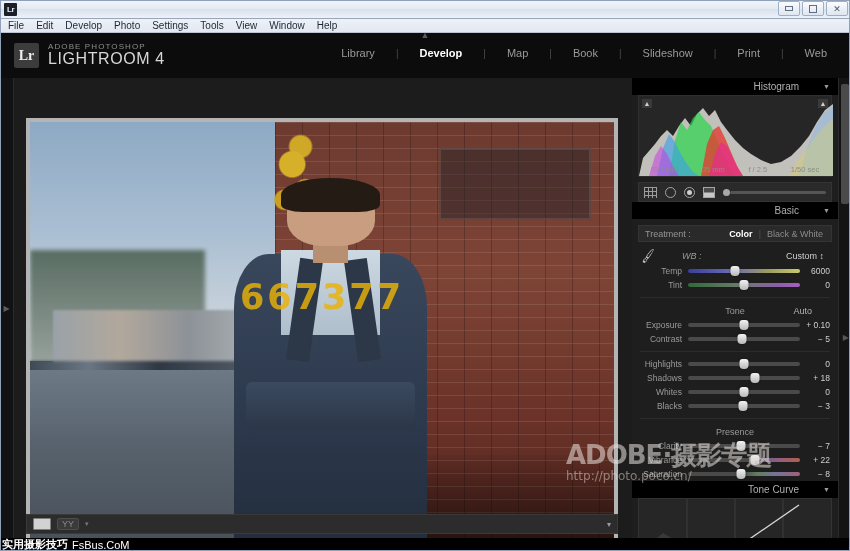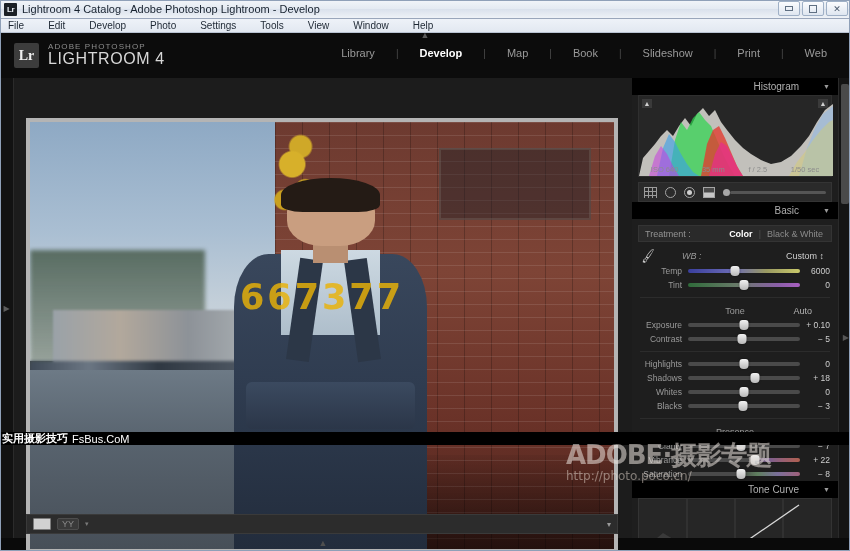--- a/index.html
+++ b/index.html
@@ -2,21 +2,21 @@
 <html><head>
 <meta charset="utf-8">
 <style>
   * { box-sizing: border-box; margin: 0; padding: 0; }
   html, body {
     width: 850px; height: 551px;
     overflow: hidden;
     font-family: "Liberation Sans", sans-serif;
     background: #0a0a0a;
   }
-  #app { position: relative; width: 850px; height: 445px; }
+  #app { position: relative; width: 850px; height: 551px; }
 
   
   .win-titlebar {
     position: absolute; left: 0; top: 0; width: 850px; height: 19px;
     background: linear-gradient(to bottom, #f2f5f9 0%, #e4eaf2 48%, #dae1ec 52%, #eef2f7 100%);
     border-bottom: 1px solid #9aa6bb;
     display: flex; align-items: center;
   }
   .win-icon {
     width: 13px; height: 13px; margin-left: 4px; margin-right: 5px;
@@ -33,21 +33,21 @@
     display: flex; align-items: center; justify-content: center;
     font-size: 9px; color: #4b5a6d;
   }
   .win-btn .mini-sq { width: 8px; height: 5px; border: 1px solid #5f6f82; }
   .win-btn .mini-max { width: 8px; height: 8px; border: 1px solid #5f6f82; }
 
   .menubar {
     position: absolute; left: 0; top: 19px; width: 850px; height: 14px;
     background: linear-gradient(to bottom, #eef2f8, #e2e8f1);
     border-bottom: 1px solid #b9c3d2;
-    display: flex; align-items: center; padding-left: 8px; gap: 24px;
+    display: flex; align-items: center; padding-left: 8px; gap: 12px;
   }
   .menubar span { font-size: 10px; color: #1d2733; }
 
   
   .lr-body {
     position: absolute; left: 0; top: 33px; width: 850px; height: 505px;
     background: #0b0b0b;
   }
 
   
@@ -378,21 +378,20 @@
     border: 1px solid #8fa0b8; pointer-events: none; z-index: 50;
   }
 </style>
 </head>
 <body>
 
 <div id="app">
 
   <div class="win-titlebar">
     <div class="win-icon">Lr</div>
-    <div class="win-title">Lightroom 4 Catalog - Adobe Photoshop Lightroom - Develop</div>
     <div class="win-buttons">
       <div class="win-btn">
           <span class="mini-sq"></span>
         </div>
       <div class="win-btn">
           <span class="mini-max"></span>
         </div>
       <div class="win-btn">✕</div>
     </div>
   </div>

